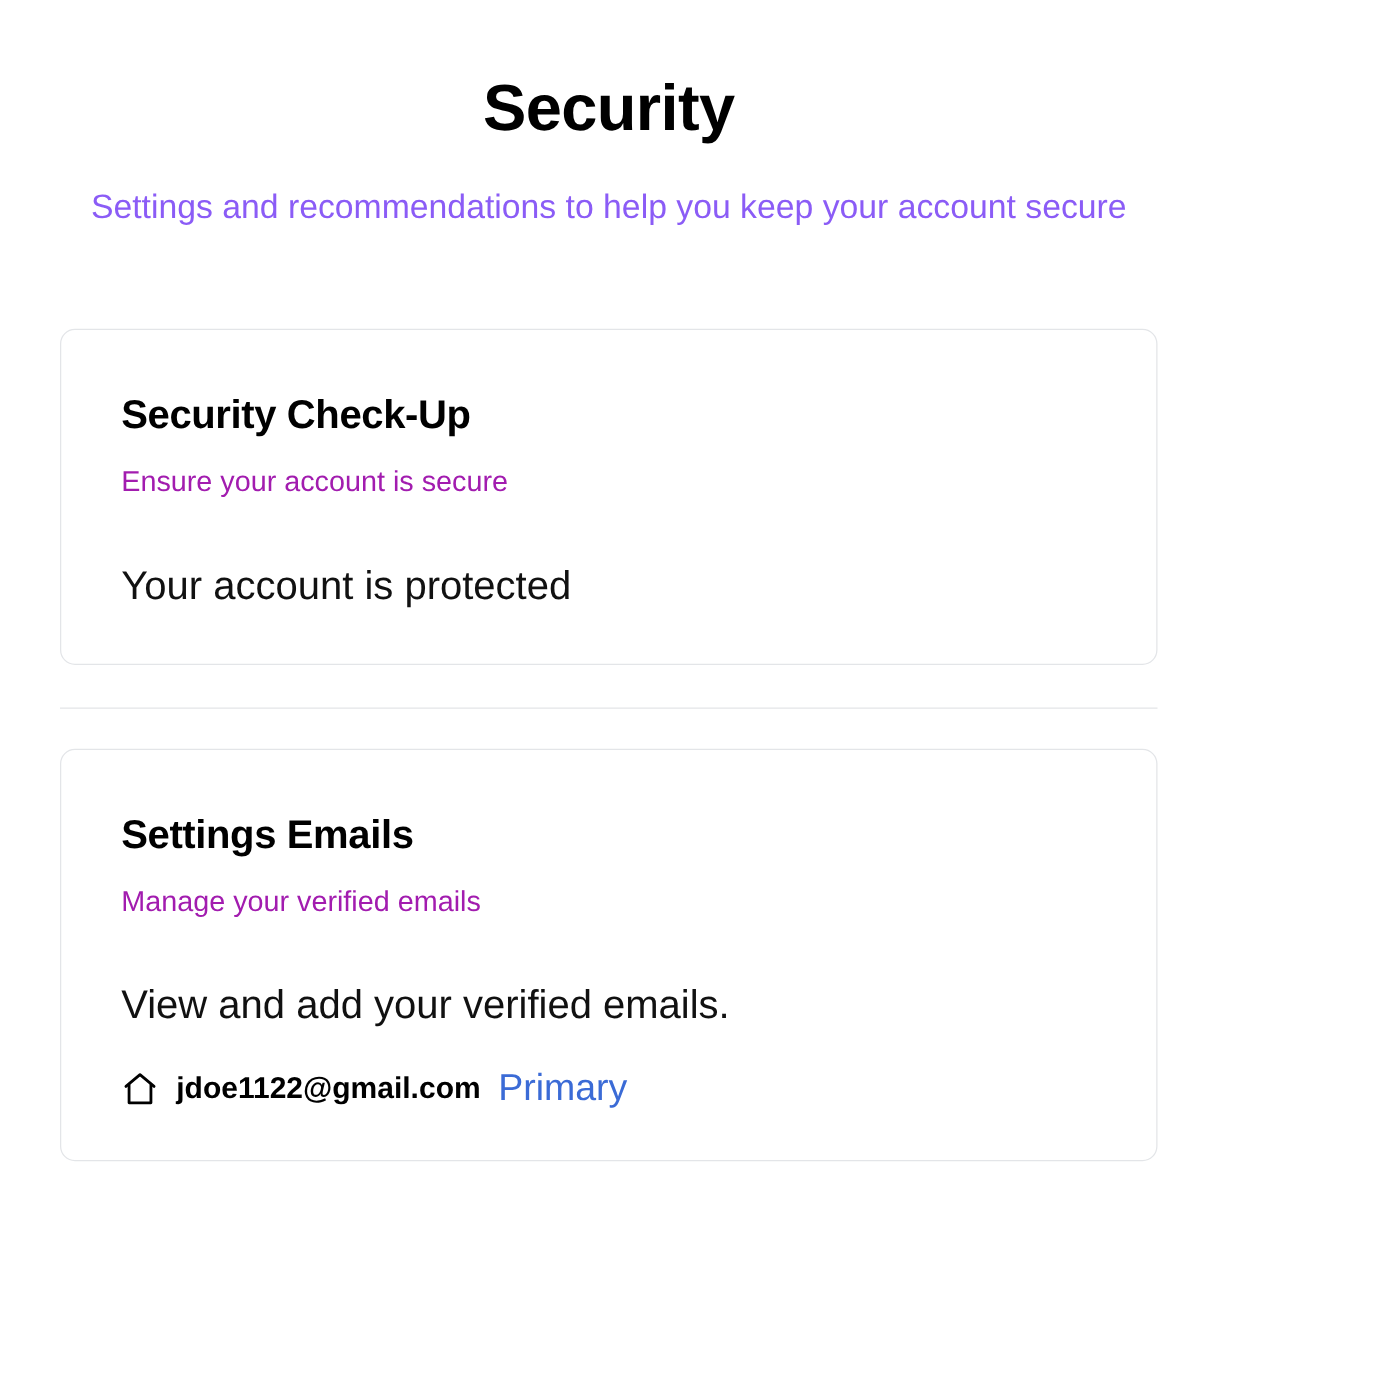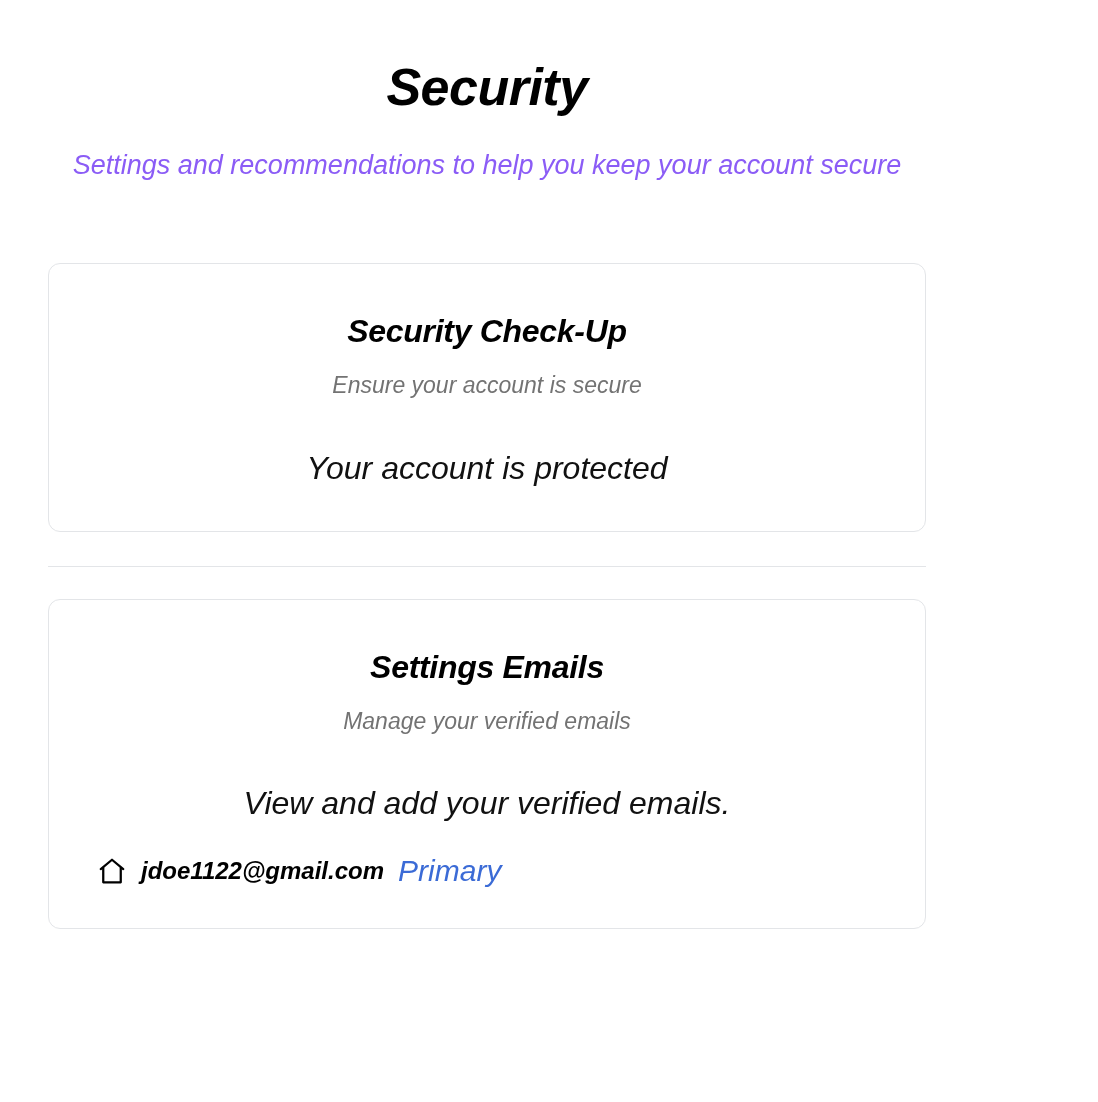--- a/index.html
+++ b/index.html
@@ -11,21 +11,20 @@
     width: 1098px;
     height: 1102px;
     font-family: "Liberation Sans", sans-serif;
     color: #111111;
     overflow: hidden;
   }
   .page {
     width: 974px;
     box-sizing: border-box;
     padding: 0;
-    font-style: italic;
   }
   .page-title {
     text-align: center;
     font-size: 52px;
     font-weight: bold;
     letter-spacing: -0.5px;
     color: #000000;
     margin: 56px 0 0 0;
     line-height: 1.2;
   }
@@ -41,33 +40,32 @@
     margin-top: 80px;
     padding: 0 48px;
     box-sizing: border-box;
   }
   .card {
     border: 1px solid #e3e5e8;
     border-radius: 12px;
     box-sizing: border-box;
     padding: 48px 48px 40px 48px;
     background: #ffffff;
-    text-align: center;
   }
   .card-title {
     font-size: 32px;
     font-weight: bold;
     color: #000000;
     margin: 0;
     line-height: 1.2;
     letter-spacing: -0.3px;
   }
   .card-subtitle {
     font-size: 23px;
-    color: #737373;
+    color: #a21caf;
     margin: 20px 0 0 0;
     font-weight: 400;
     line-height: 1.3;
   }
   .card-body {
     margin-top: 44px;
     font-size: 32px;
     color: #111111;
     line-height: 1.45;
   }

